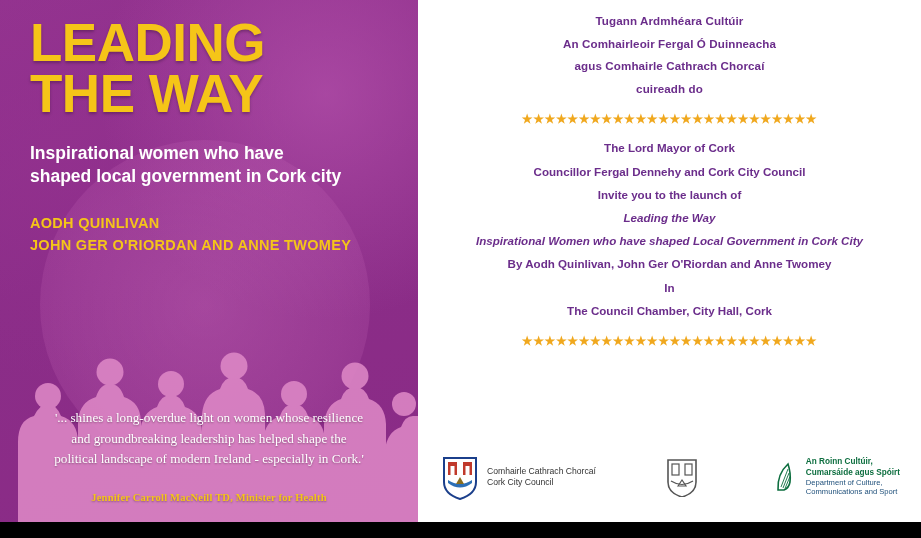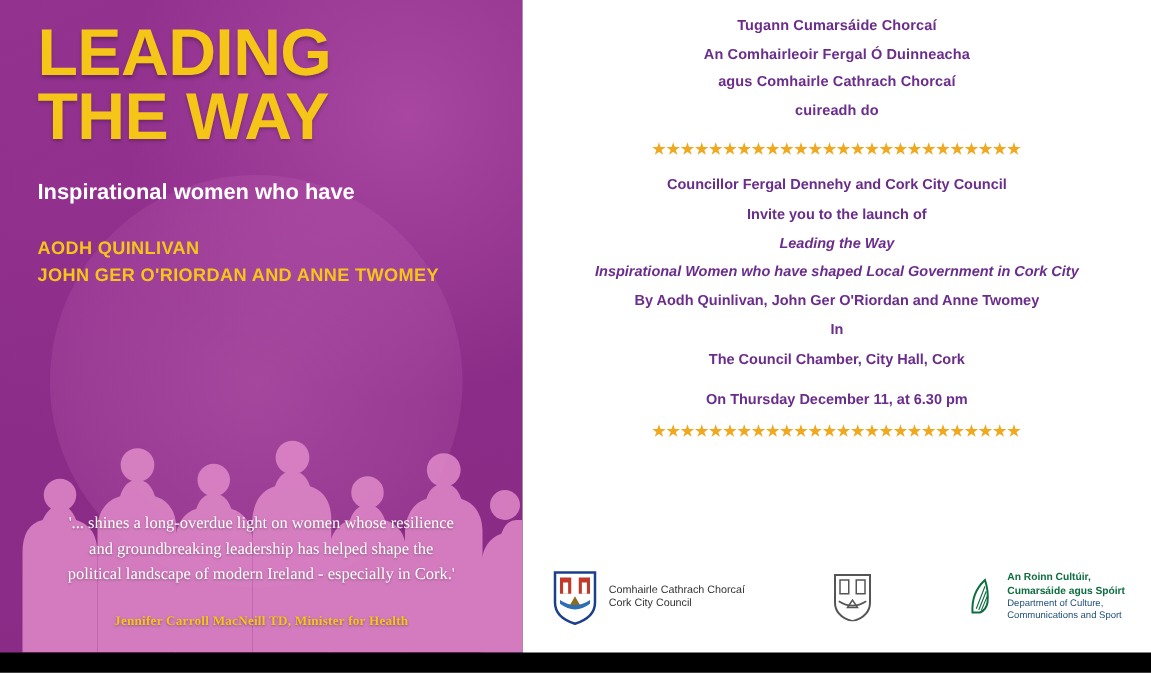--- a/index.html
+++ b/index.html
@@ -217,55 +217,56 @@
       </g>
     </svg>
 
     <div class="poster-inner">
       <div class="poster-title">
         <span>LEADING</span>
         <span class="l2">THE WAY</span>
       </div>
       <div class="poster-sub">
         <div>Inspirational women who have</div>
+        <div>shaped local government in Cork city</div>
       </div>
       <div class="poster-authors">
         <div>AODH QUINLIVAN</div>
         <div>JOHN GER O'RIORDAN AND ANNE TWOMEY</div>
       </div>
     </div>
 
     <div class="quote-box">
       <div>'... shines a long-overdue light on women whose resilience and groundbreaking leadership has helped shape the political landscape of modern Ireland - especially in Cork.'</div>
       <div class="quote-attrib">Jennifer Carroll MacNeill TD, Minister for Health</div>
     </div>
   </div>
 
   <div class="invite">
 
     <div class="inv-block">
-      <div>Tugann Cumarsáide Chorcaí</div>
+      <div>Tugann Ardmhéara Cultúir</div>
       <div>An Comhairleoir Fergal Ó Duinneacha</div>
       <div>agus Comhairle Cathrach Chorcaí</div>
       <div>cuireadh do</div>
     </div>
 
     <div class="stars">★★★★★★★★★★★★★★★★★★★★★★★★★★</div>
 
     <div class="inv-main">
+      <div>The Lord Mayor of Cork</div>
       <div>Councillor Fergal Dennehy and Cork City Council</div>
       <div>Invite you to the launch of</div>
       <div class="ital">Leading the Way</div>
       <div class="ital">Inspirational Women who have shaped Local Government in Cork City</div>
       <div>By Aodh Quinlivan, John Ger O'Riordan and Anne Twomey</div>
       <div>In</div>
       <div>The Council Chamber, City Hall, Cork</div>
     </div>
 
-    <div class="inv-date">On Thursday December 11, at 6.30 pm</div>
 
     <div class="stars-bottom">★★★★★★★★★★★★★★★★★★★★★★★★★★</div>
 
     <div class="logos">
 
       <div class="logo">
         <svg width="40" height="46" viewBox="0 0 40 46">
           <path d="M4 4 h32 v24 q0 12 -16 17 Q4 40 4 28 z" fill="#ffffff" stroke="#1b3f8b" stroke-width="2"></path>
           <rect x="8" y="8" width="9" height="13" fill="#c0392b"></rect>
           <rect x="23" y="8" width="9" height="13" fill="#c0392b"></rect>

